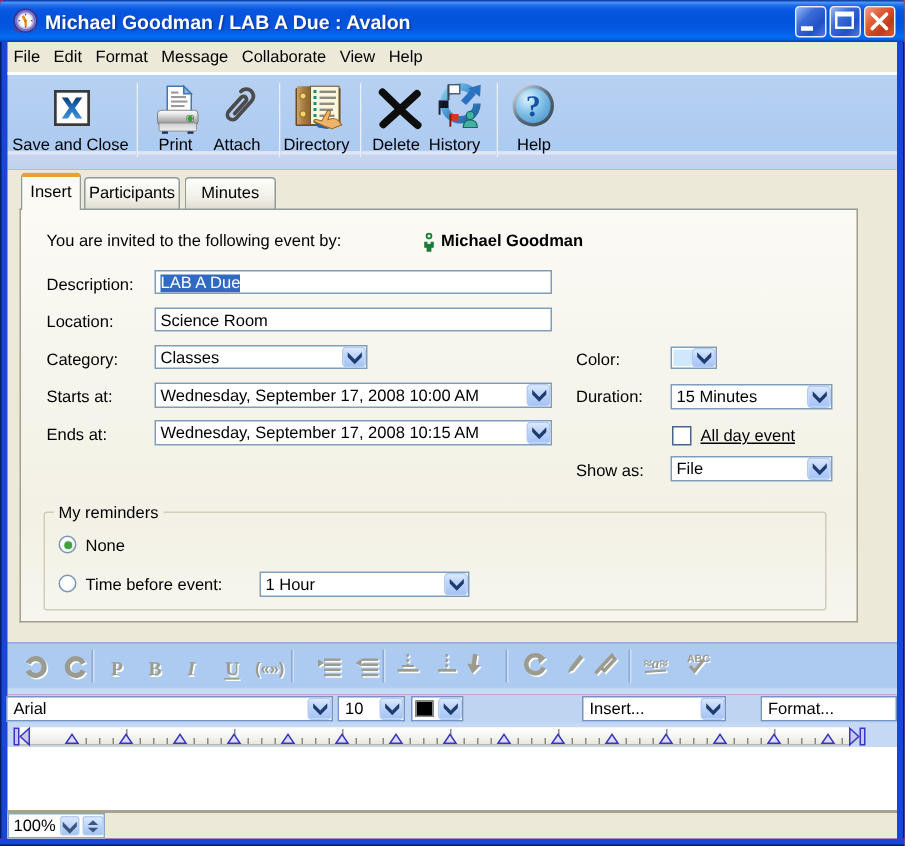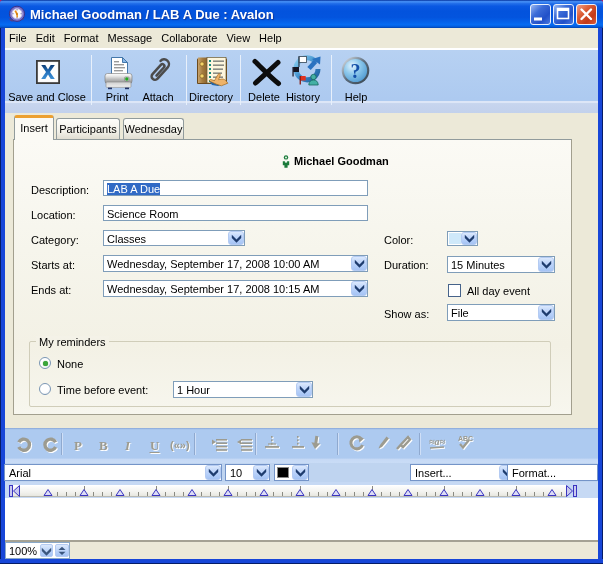--- a/index.html
+++ b/index.html
@@ -226,23 +226,24 @@
           <stop offset="0.5" stop-color="#5a6a7a"></stop>
           <stop offset="1" stop-color="#36444f"></stop>
         </linearGradient>
 </defs>
 <circle cx="14.5" cy="14.5" r="13.8" fill="url(#qr)"></circle>
 <circle cx="14.5" cy="14.5" r="11.6" fill="url(#qb)"></circle>
 <text x="14.5" y="21.5" text-anchor="middle" font-family="Liberation Serif" font-size="20" font-weight="bold" fill="#1450a8">?</text>
 </svg>
 <div class="abs" id="midzone"></div>
 <div class="abs tab" id="tab2">Participants</div>
-<div class="abs tab" id="tab3">Wednesday</div>
+<div class="abs tab" id="tab3">Minutes</div>
 <div class="abs tab" id="tab1">Insert</div>
 <div class="abs" id="panel"></div>
+<div class="abs pn" style="left:31px;top:155px;">You are invited to the following event by:</div>
     <svg class="abs" style="left:282px;top:155px;z-index:4" width="8" height="13">
 <circle cx="4" cy="2.4" r="2.2" fill="#1a7a3a"></circle>
 <circle cx="4" cy="2.4" r="1" fill="#eaf6ea"></circle>
 <path d="M0.8,6.2 h6.4 v4 h-1.6 v2.6 h-3.2 v-2.6 h-1.6 z" fill="#1a7a3a"></path>
 <rect x="2.9" y="5.4" width="2.2" height="2.2" fill="#eaf6ea"></rect>
 </svg>
     <div class="abs pn" style="left:294px;top:155px;font-weight:bold;">Michael Goodman</div>
     <div class="abs pn" style="left:31px;top:184px;">Description:</div>
     <div class="abs pn" style="left:31px;top:209px;">Location:</div>
     <div class="abs pn" style="left:31px;top:234px;">Category:</div>
@@ -272,21 +273,21 @@
         <svg width="13" height="11" viewBox="0 0 13 11">
           <path d="M1.8,1.8 L6.5,6.6 L11.2,1.8 L11.2,5 L6.5,9.8 L1.8,5 Z" fill="#1e3c6e"></path>
         </svg>
       </div></div>
     <div class="abs combo" style="left:447px;top:256px;width:108px;height:17px;"><span style="">15 Minutes</span><div class="cbtn">
         <svg width="13" height="11" viewBox="0 0 13 11">
           <path d="M1.8,1.8 L6.5,6.6 L11.2,1.8 L11.2,5 L6.5,9.8 L1.8,5 Z" fill="#1e3c6e"></path>
         </svg>
       </div></div>
     <div class="abs chk" style="left:448px;top:284px;"></div>
-    <div class="abs pn" style="left:467px;top:285px;">All day event</div>
+    <div class="abs pn" style="left:467px;top:285px;text-decoration:underline;">All day event</div>
     <div class="abs combo" style="left:447px;top:304px;width:108px;height:17px;"><span style="">File</span><div class="cbtn">
         <svg width="13" height="11" viewBox="0 0 13 11">
           <path d="M1.8,1.8 L6.5,6.6 L11.2,1.8 L11.2,5 L6.5,9.8 L1.8,5 Z" fill="#1e3c6e"></path>
         </svg>
       </div></div>
     <div class="abs gb" style="left:29px;top:341px;width:522px;height:66px;"></div>
     <div class="abs pn" style="left:36px;top:336px;background:linear-gradient(180deg,#f4f2e8,#f3f1e5);padding:0 3px;">My reminders</div>
     <div class="abs radio sel" style="left:39px;top:357px;"></div>
     <div class="abs pn" style="left:57px;top:358px;">None</div>
     <div class="abs radio" style="left:39px;top:383px;"></div>
@@ -472,21 +473,21 @@
         <svg width="13" height="11" viewBox="0 0 13 11">
           <path d="M1.8,1.8 L6.5,6.6 L11.2,1.8 L11.2,5 L6.5,9.8 L1.8,5 Z" fill="#1e3c6e"></path>
         </svg>
       </div>
     </div>
     <div class="abs fcombo" style="left:313px;top:491px;width:87px;">Left<div class="cbtn">
         <svg width="13" height="11" viewBox="0 0 13 11">
           <path d="M1.8,1.8 L6.5,6.6 L11.2,1.8 L11.2,5 L6.5,9.8 L1.8,5 Z" fill="#1e3c6e"></path>
         </svg>
       </div></div>
-    <div class="abs fcombo" style="left:410px;top:464px;width:106px;">Insert...<div class="cbtn">
+    <div class="abs fcombo" style="left:388px;top:464px;width:96px;">Insert...<div class="cbtn">
         <svg width="13" height="11" viewBox="0 0 13 11">
           <path d="M1.8,1.8 L6.5,6.6 L11.2,1.8 L11.2,5 L6.5,9.8 L1.8,5 Z" fill="#1e3c6e"></path>
         </svg>
       </div></div>
     <div class="abs fcombo" style="left:507px;top:464px;width:91px;">Format...</div>
 <div class="abs" id="rulerband"></div>
 <svg class="abs" style="left:5px;top:482px" width="593" height="16">
       <defs>
         <linearGradient id="rg" x1="0" y1="0" x2="0" y2="1">
           <stop offset="0" stop-color="#ffffff"></stop>

